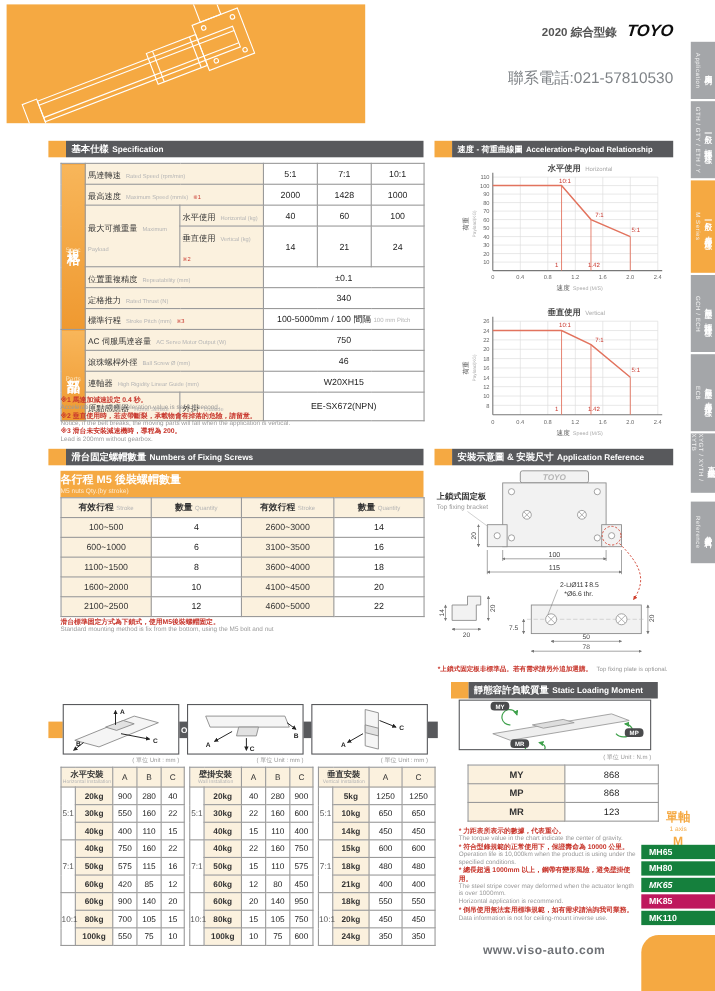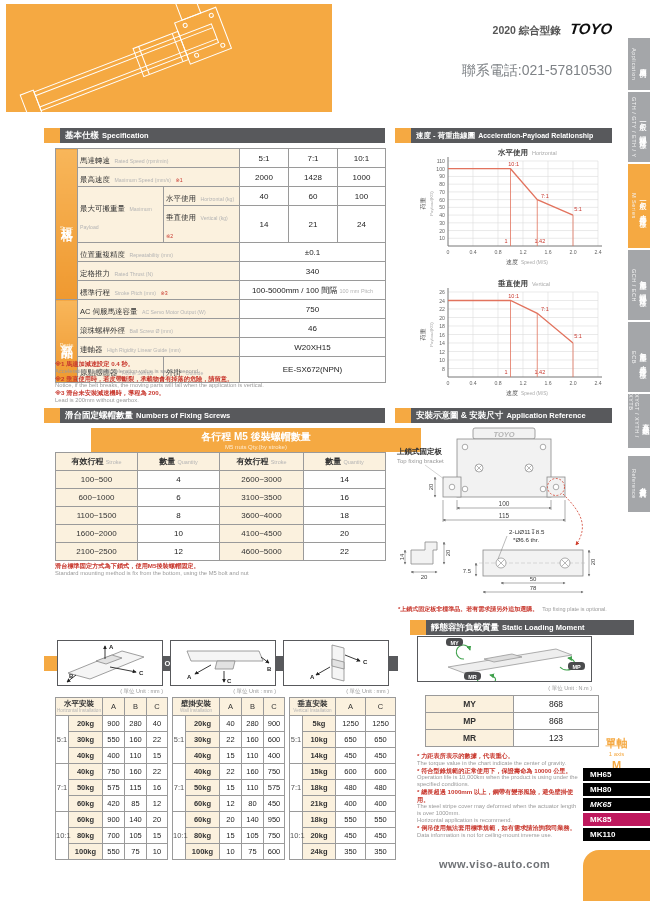--- a/index.html
+++ b/index.html
@@ -34,21 +34,21 @@
   .len{font-size:5.2px;color:#b5b5b5;}
   .lmk{font-size:5.2px;color:#C8372D;}
   .val{background:#fff;text-align:center;font-size:8px;color:#222;}
   .ven{font-size:5.5px;color:#b5b5b5;}
 
   .notes p{margin:0;}
   .nzh{font-size:6.2px;color:#C8372D;font-weight:bold;line-height:7.5px;}
   .nen{font-size:5.8px;color:#9a9a9a;line-height:7px;}
 
   
-  .fixban{left:55px;top:428px;width:330px;height:24px;background:#F5A942;color:#fff;text-align:center;margin-left:36px;}
+  .fixban{left:55px;top:428px;width:330px;height:24px;background:#F5A942;color:#fff;text-align:left;}
   .fixban .b1{font-size:10px;font-weight:bold;line-height:13px;padding-top:2px;}
   .fixban .b2{font-size:6px;color:#FDEBD0;line-height:8px;}
   .fix td{border:1px solid #9a9a9a;height:18px;text-align:center;box-sizing:border-box;}
   .fh{background:#FBF1DE;font-size:8px;color:#333;font-weight:bold;}
   .fh span{font-size:5.5px;color:#b5b5b5;font-weight:normal;}
   .fs{background:#FBF1DE;font-size:8px;color:#333;}
   .fq{background:#fff;font-size:8px;color:#222;}
 
   
   .diagbox{top:640px;width:106px;height:46px;border:1px solid #58595C;background:#fff;box-sizing:border-box;}
@@ -73,21 +73,21 @@
 
   
   .tab{position:absolute;left:628px;width:22px;background:#A4A6A9;color:#fff;display:flex;align-items:center;justify-content:center;cursor:pointer;overflow:hidden;}
   .tab.active{background:#F5A942;}
   .tzh{writing-mode:vertical-rl;font-size:7px;font-weight:bold;letter-spacing:1.5px;}
   .ten{writing-mode:vertical-rl;font-size:5.5px;letter-spacing:.5px;margin-right:1px;color:#f3f3f3;}
   .series-head{left:583px;top:733px;width:67px;text-align:center;color:#F5A942;}
   .series-zh{font-size:11px;font-weight:bold;}
   .series-en{font-size:6px;display:block;line-height:6px;}
   .series-code{font-size:11px;font-weight:bold;display:block;margin-top:2px;}
-  .model{position:absolute;left:583px;width:67px;height:13px;background:#000000;color:#fff;font-size:8px;font-weight:bold;line-height:13px;padding-left:7px;box-sizing:border-box;cursor:pointer;}
+  .model{position:absolute;left:583px;width:67px;height:13px;background:#15803d;color:#fff;font-size:8px;font-weight:bold;line-height:13px;padding-left:7px;box-sizing:border-box;cursor:pointer;}
   .model.active{background:#be185d;}
   .corner{right:0;bottom:0;width:67px;height:51px;background:#F5A942;border-top-left-radius:16px;}
 
   .inote{left:398px;top:597px;width:214px;white-space:nowrap;}
   .inzh{font-size:6px;color:#C8372D;font-weight:bold;}
   .inen{font-size:5.5px;color:#9a9a9a;margin-left:4px;}
   .site{left:439px;top:858px;width:160px;text-align:left;font-size:11px;font-weight:bold;color:#6f7276;letter-spacing:.5px;cursor:pointer;}
 </style>
 </head>
 <body>
@@ -133,21 +133,21 @@
     <div class="sec-bar"><span>滑台固定螺帽數量</span><span class="he">Numbers of Fixing Screws</span></div>
   </div>
   <div class="abs sec-head" style="left:395px;top:408px;width:217px;">
     <div class="sec-sq"></div>
     <div class="sec-bar"><span>安裝示意圖 &amp; 安裝尺寸</span><span class="he">Application Reference</span></div>
   </div>
   <div class="abs sec-head" style="left:44px;top:656px;width:354px;">
     <div class="sec-sq"></div>
     <div class="sec-bar"><span>容許負載力距表</span><span class="he">Allowable Overhang</span></div>
   </div>
-  <div class="abs sec-head" style="left:410px;top:620px;width:224px;">
+  <div class="abs sec-head" style="left:410px;top:620px;width:188px;">
     <div class="sec-sq"></div>
     <div class="sec-bar"><span>靜態容許負載質量</span><span class="he">Static Loading Moment</span></div>
   </div>
 
   <div class="abs" style="left:55px;top:148px;" id="spec-holder">
       <table class="spec" style="width:330px;">
         <colgroup>
           <col style="width:22px">
           <col style="width:86px">
           <col style="width:76px">

